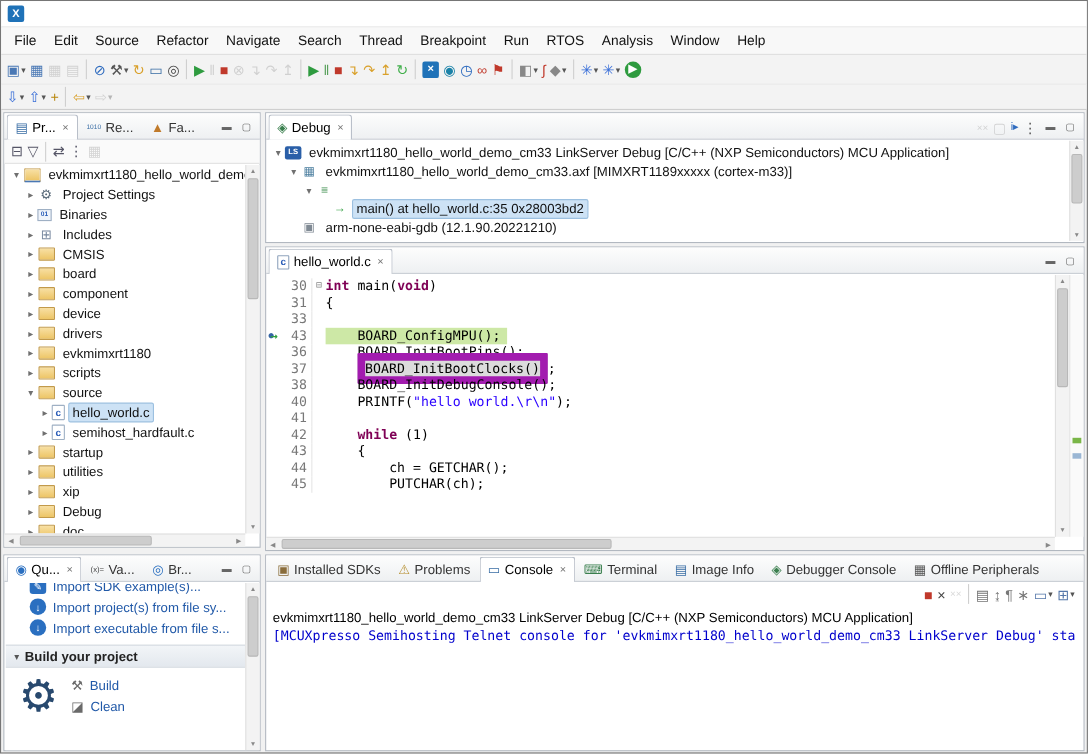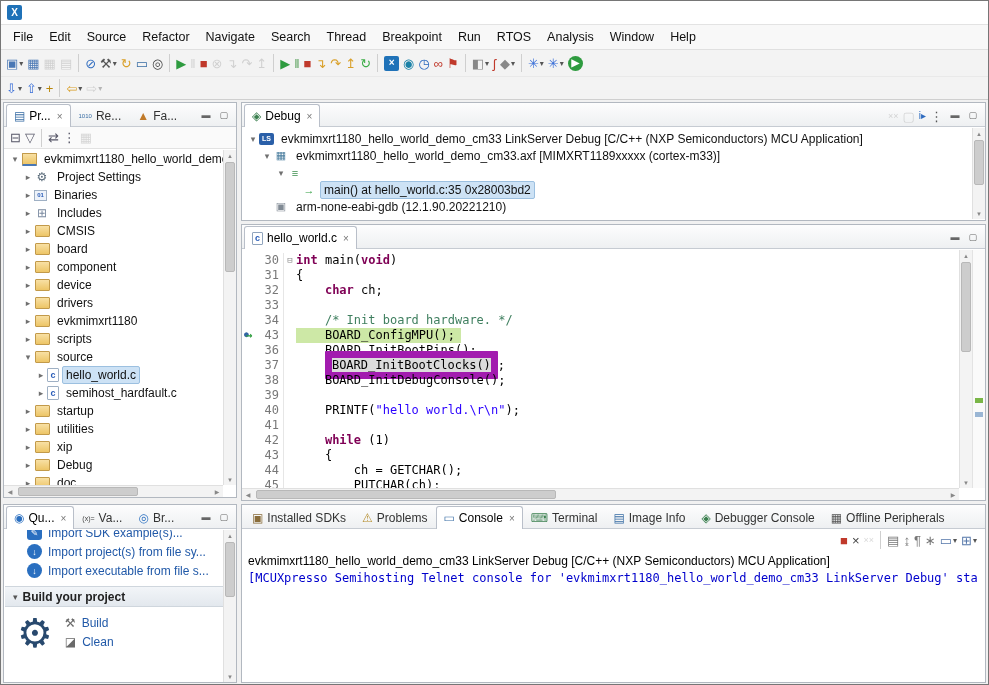--- a/index.html
+++ b/index.html
@@ -501,35 +501,23 @@
           <span class="code-text"><span class="tok-k">int</span><span class="tok-p"> main(</span><span class="tok-k">void</span><span class="tok-p">)</span></span>
         </div>
         <div class="code-row">
           <span class="bp-margin"></span>
           <span class="line-num">31</span>
           <span class="fold-col"></span>
           <span class="code-text"><span class="tok-p">{</span></span>
         </div>
         <div class="code-row">
           <span class="bp-margin"></span>
-          <span class="line-num">32</span>
-          <span class="fold-col"></span>
-          <span class="code-text"><span class="tok-p">    </span><span class="tok-k">char</span><span class="tok-p"> ch;</span></span>
-        </div>
-        <div class="code-row">
-          <span class="bp-margin"></span>
           <span class="line-num">33</span>
           <span class="fold-col"></span>
           <span class="code-text"></span>
-        </div>
-        <div class="code-row">
-          <span class="bp-margin"></span>
-          <span class="line-num">34</span>
-          <span class="fold-col"></span>
-          <span class="code-text"><span class="tok-p">    </span><span class="tok-c">/* Init board hardware. */</span></span>
         </div>
         <div class="code-row">
           <span class="bp-margin">
             <span class="ip-dot">●</span>
             <span class="ip-arrow">→</span>
           </span>
           <span class="line-num">43</span>
           <span class="fold-col"></span>
           <span class="code-text"><span class="current-hl"><span class="tok-p">    </span><span class="tok-p">BOARD_ConfigMPU();</span></span></span>
         </div>
@@ -543,26 +531,20 @@
           <span class="bp-margin"></span>
           <span class="line-num">37</span>
           <span class="fold-col"></span>
           <span class="code-text"><span class="tok-p">    </span><span class="tok-occ">BOARD_InitBootClocks()</span><span class="tok-p">;</span></span>
         </div>
         <div class="code-row">
           <span class="bp-margin"></span>
           <span class="line-num">38</span>
           <span class="fold-col"></span>
           <span class="code-text"><span class="tok-p">    </span><span class="tok-p">BOARD_InitDebugConsole();</span></span>
-        </div>
-        <div class="code-row">
-          <span class="bp-margin"></span>
-          <span class="line-num">39</span>
-          <span class="fold-col"></span>
-          <span class="code-text"></span>
         </div>
         <div class="code-row">
           <span class="bp-margin"></span>
           <span class="line-num">40</span>
           <span class="fold-col"></span>
           <span class="code-text"><span class="tok-p">    </span><span class="tok-p">PRINTF(</span><span class="tok-s">"hello world.\r\n"</span><span class="tok-p">);</span></span>
         </div>
         <div class="code-row">
           <span class="bp-margin"></span>
           <span class="line-num">41</span>

